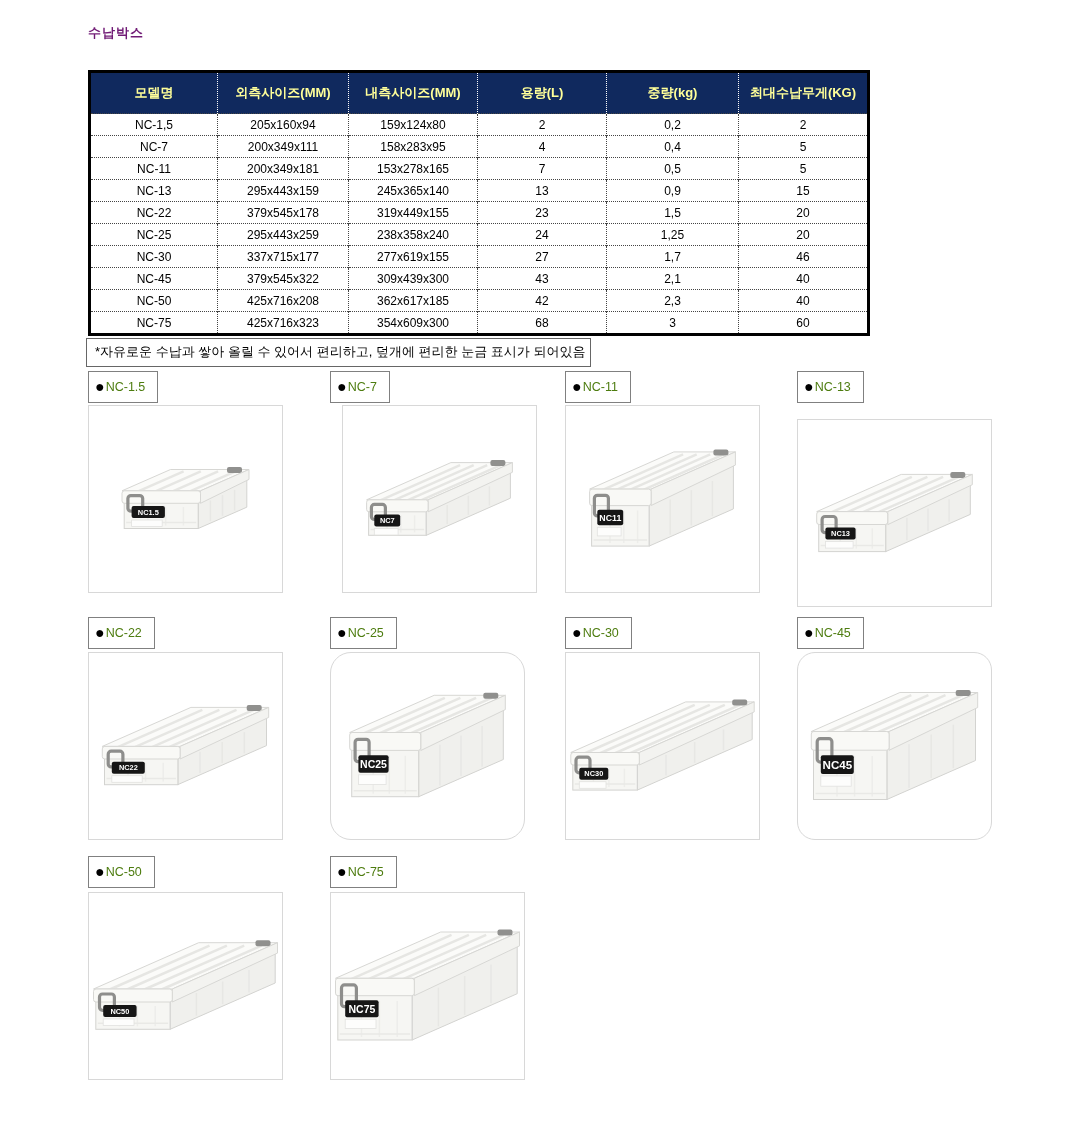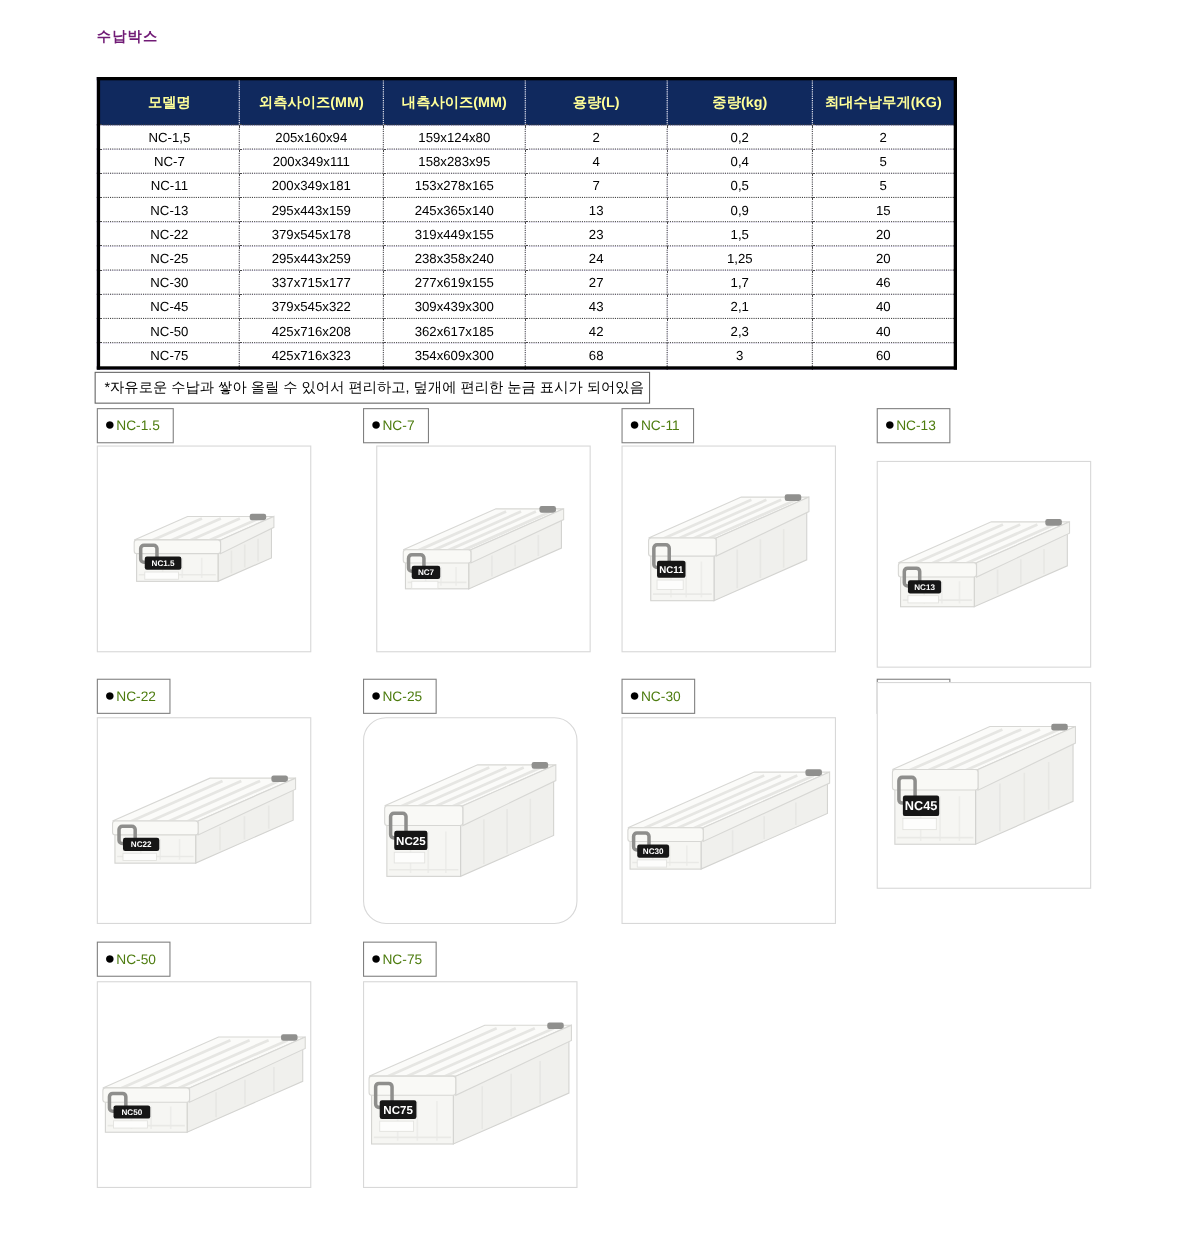--- a/index.html
+++ b/index.html
@@ -345,21 +345,21 @@
           <rect x="10" y="104.2" width="14" height="15.6" rx="3" fill="none" stroke="#8e8e8c" stroke-width="3.2"></rect>
           <rect x="13.3" y="114.7" width="29" height="12" rx="2" fill="#161616"></rect>
           <text x="27.8" y="123.3" font-size="7.4" fill="#ffffff" font-weight="bold" text-anchor="middle" font-family="Liberation Sans, sans-serif">NC30</text>
           <rect x="13.3" y="128.7" width="26.7" height="6.6" fill="#fdfdfc" stroke="#e2e2df" stroke-width="0.8"></rect>
         </svg>
       </div>
       <div class="plabel" style="left: 797px; top: 617px;">
         <span class="dot">●</span>
         <span class="txt">NC-45</span>
       </div>
-      <div class="pframe" style="left: 797px; top: 620px;">
+      <div class="pframe" style="left: 797px; top: 652px; border-radius: 18px;">
         <svg width="193" height="186" viewBox="0 0 193 186" xmlns="http://www.w3.org/2000/svg">
           <path d="M88.9,84.2 L177.5,45.1 L177.5,107.5 L88.9,146.5 Z" fill="#efefec" fill-opacity="0.95" stroke="#d3d3d0" stroke-width="1"></path>
           <line x1="111" y1="91.2" x2="111" y2="134.7" stroke="#e7e7e4" stroke-width="1.5"></line>
           <line x1="133.2" y1="81.5" x2="133.2" y2="125" stroke="#e7e7e4" stroke-width="1.5"></line>
           <line x1="155.3" y1="71.7" x2="155.3" y2="115.2" stroke="#e7e7e4" stroke-width="1.5"></line>
           <rect x="15.5" y="84.2" width="73.4" height="62.3" fill="#f6f6f3" fill-opacity="0.97" stroke="#d3d3d0" stroke-width="1"></rect>
           <line x1="39" y1="102.9" x2="39" y2="143.5" stroke="#ededea" stroke-width="1.5"></line>
           <line x1="56.6" y1="102.9" x2="56.6" y2="143.5" stroke="#ededea" stroke-width="1.5"></line>
           <line x1="74.2" y1="102.9" x2="74.2" y2="143.5" stroke="#ededea" stroke-width="1.5"></line>
           <line x1="17.5" y1="140.5" x2="86.9" y2="140.5" stroke="#e9e9e6" stroke-width="1.5"></line>

